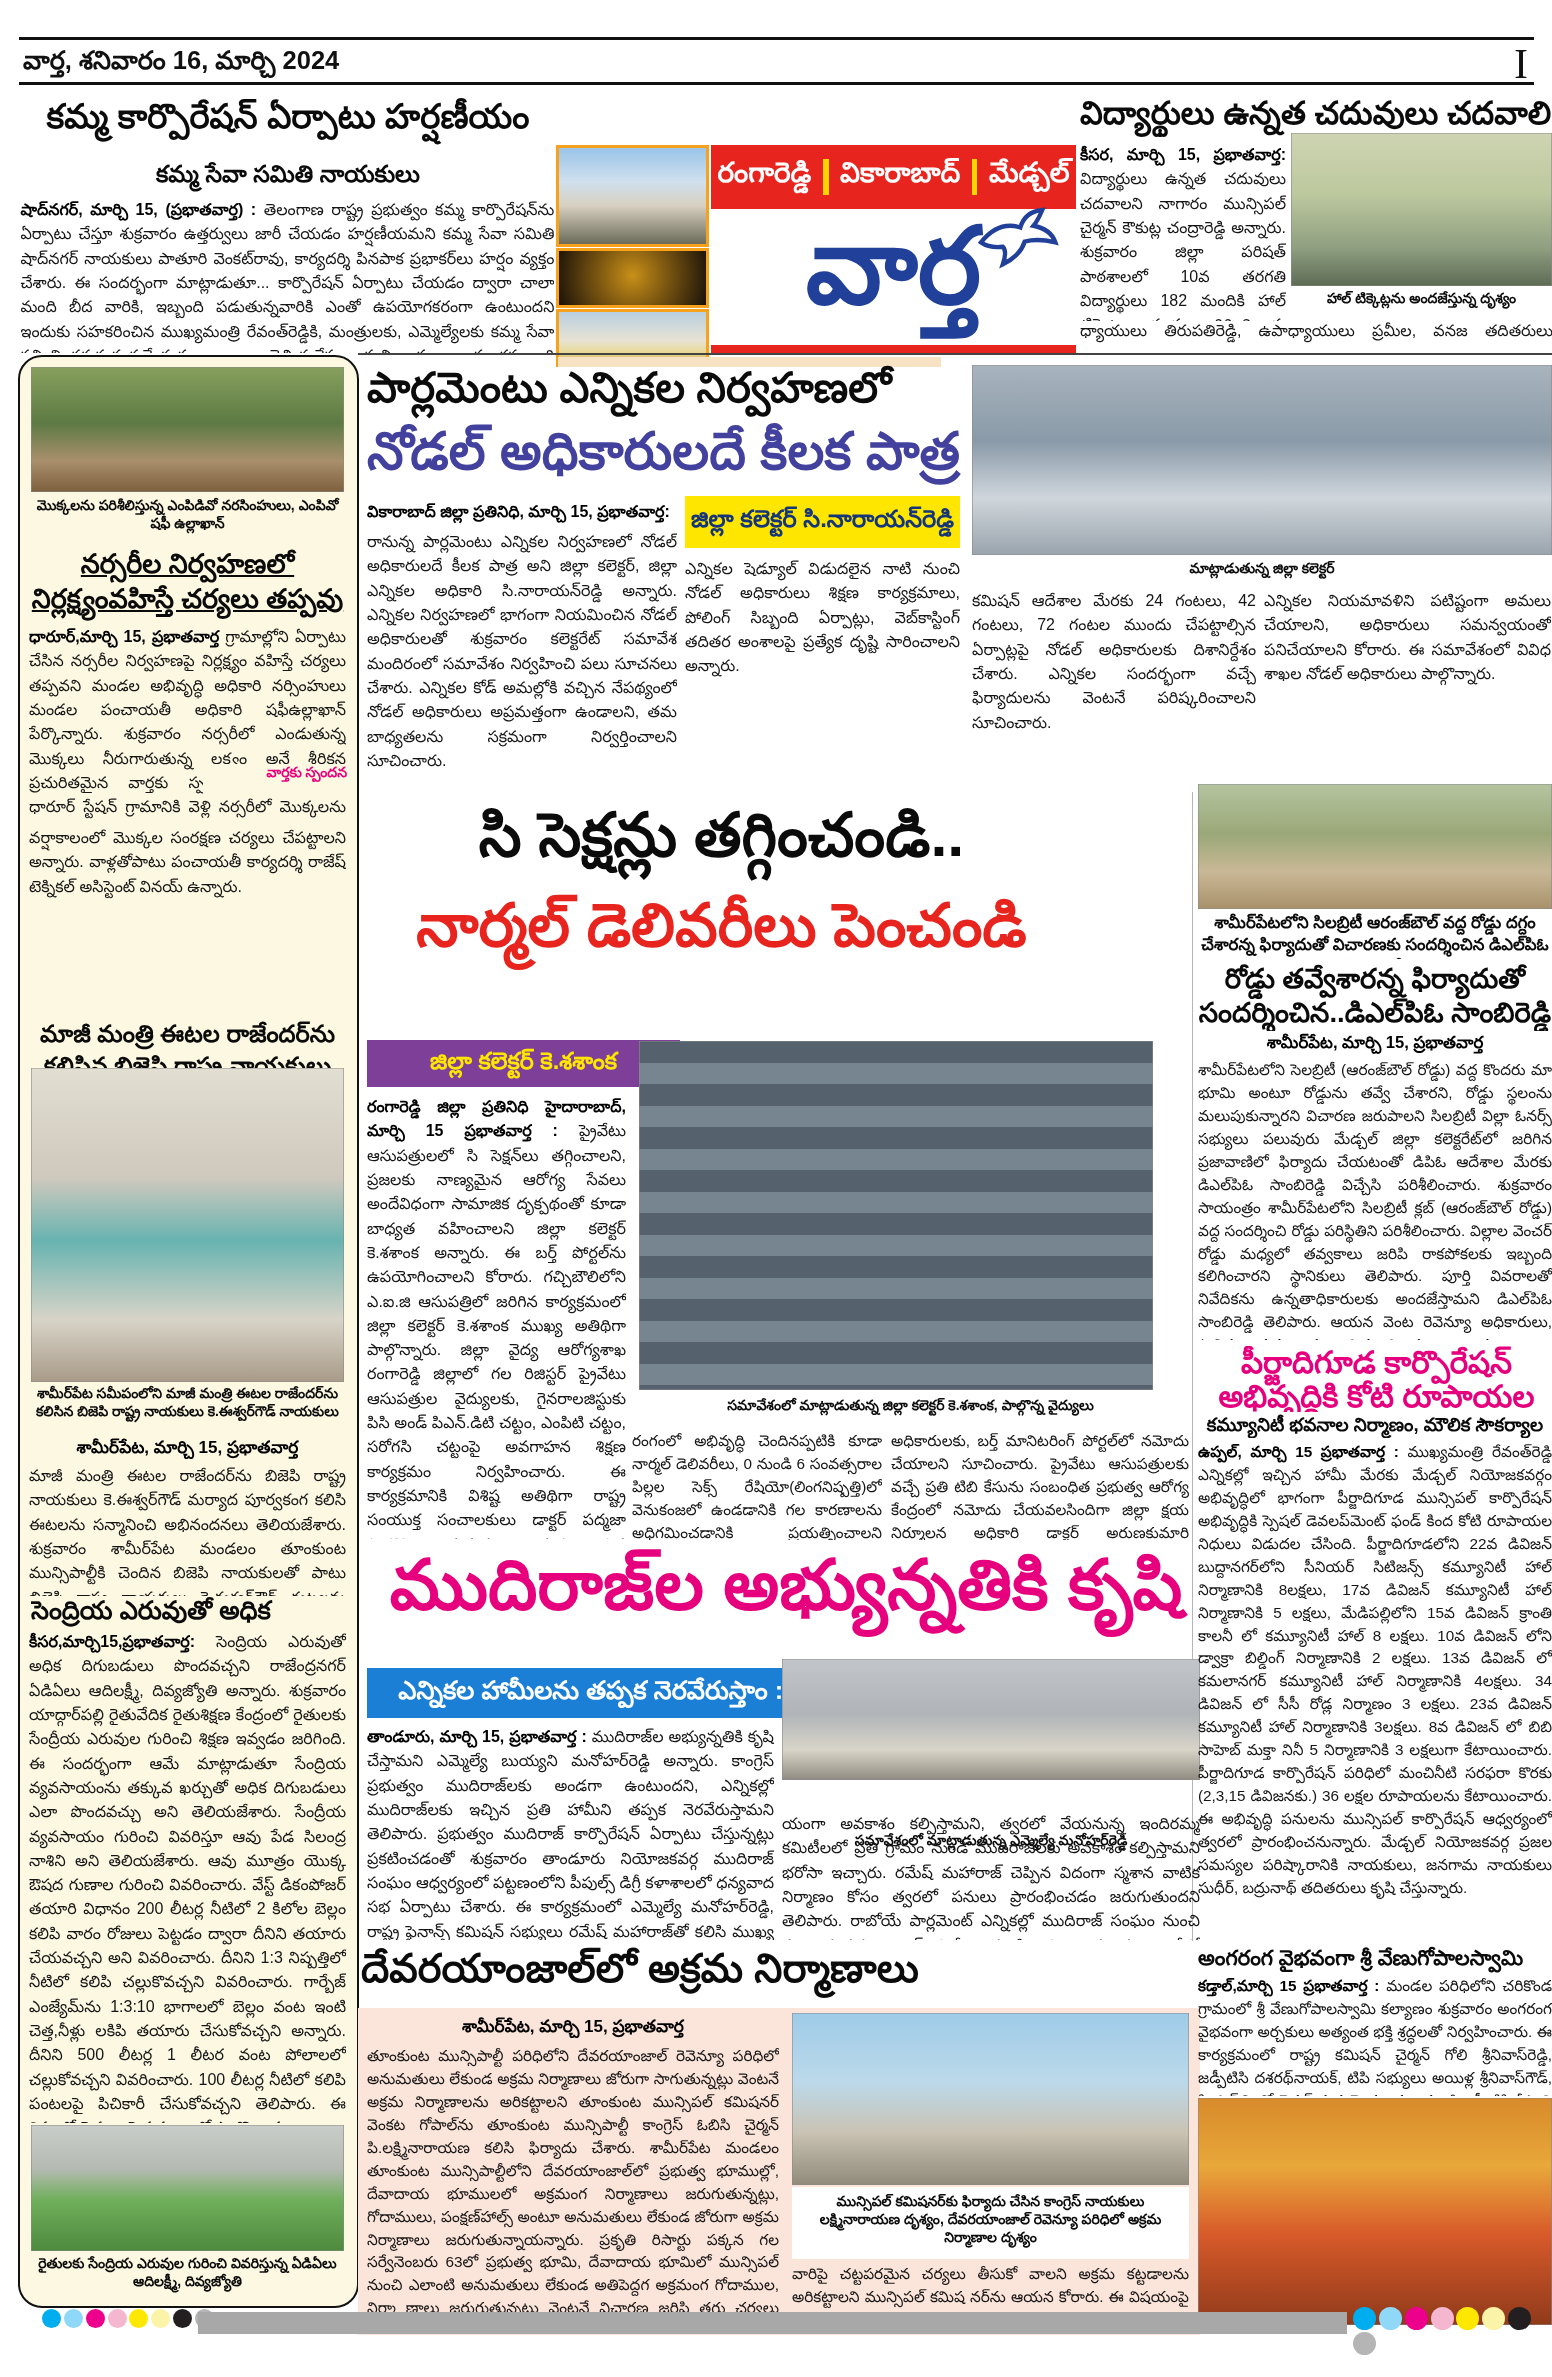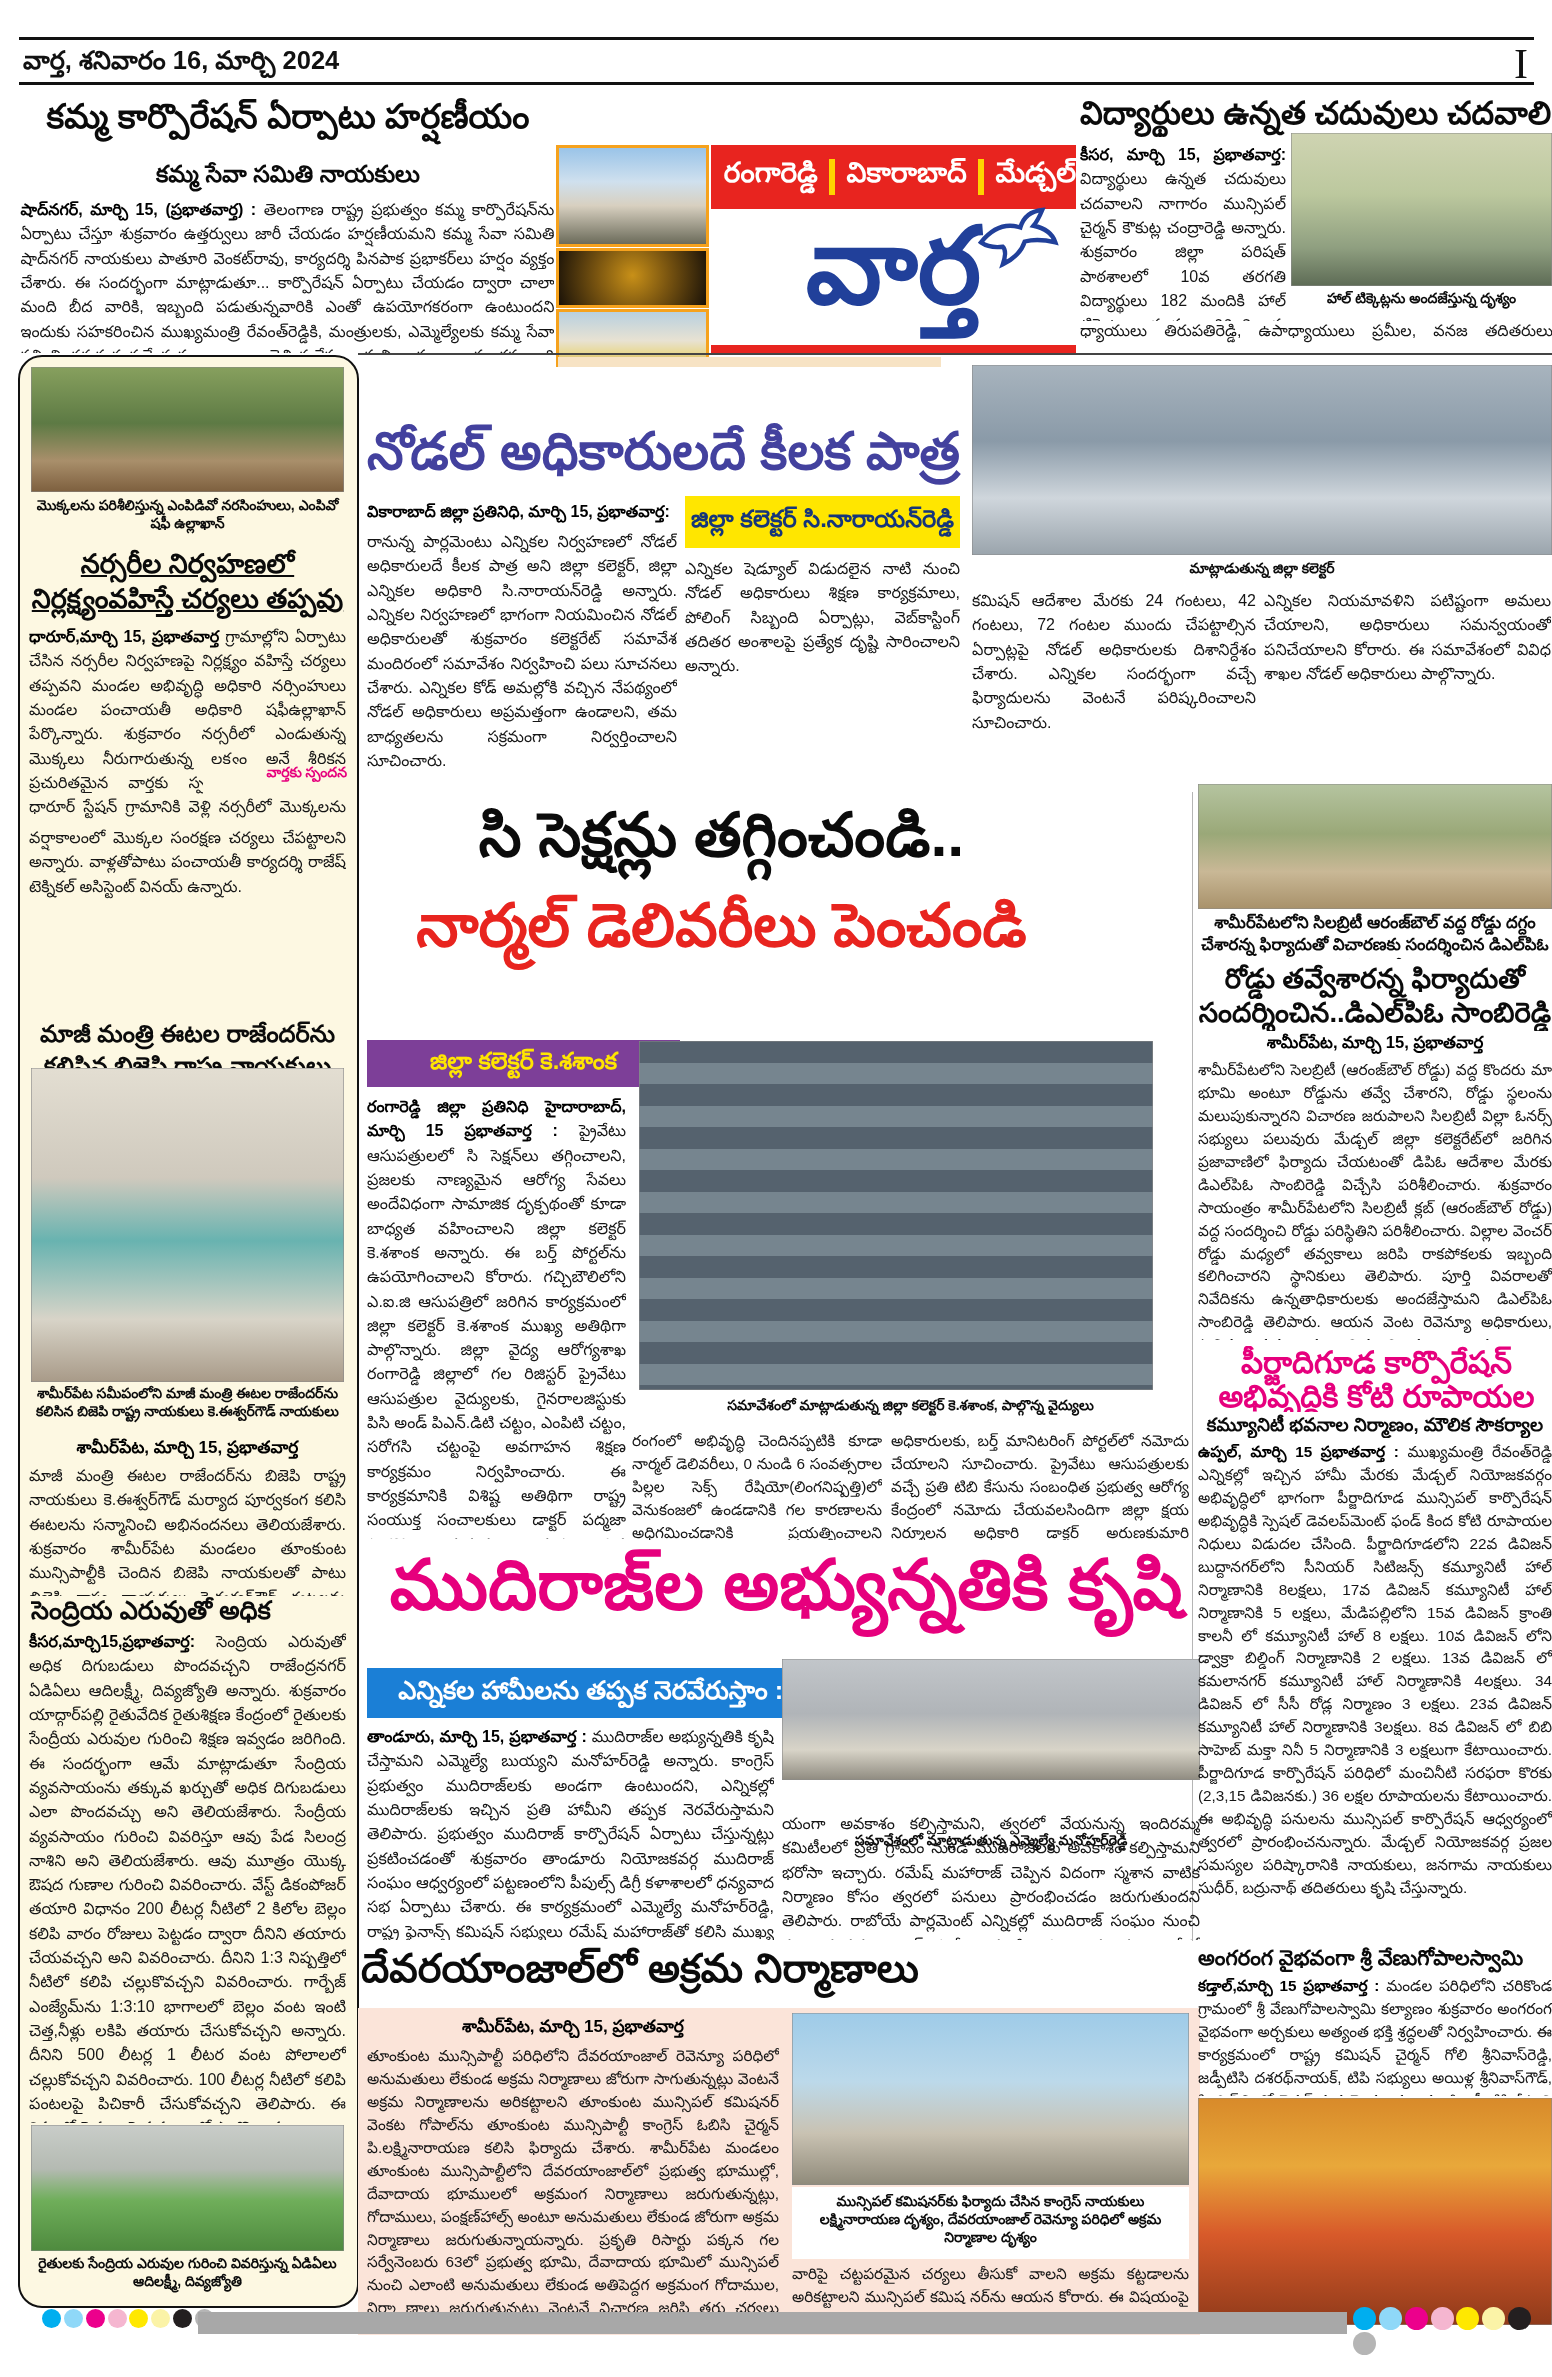--- a/index.html
+++ b/index.html
@@ -27,21 +27,21 @@
   .ph-mudiraj{background:linear-gradient(180deg,#c2c6ca 0%,#b0b4b8 45%,#d8d4c8 75%,#8f8b80 100%);}
   .ph-construction{background:linear-gradient(180deg,#9ecbe8 0%,#bcd9ea 40%,#c9c2b2 70%,#8f8a7a 100%);}
   .ph-temple{background:linear-gradient(180deg,#d88a2a 0%,#e8a83a 30%,#d85a2a 60%,#8f3a1a 100%);}
   .hl{font-weight:bold;color:#0b0b0b;}
   .center{text-align:center;}
   .leftbox{background:#fdf8e2;border:2.6px solid #111;border-radius:24px;}
   .pinkbg{background:#fbe4d9;}
   .yellowbox{background:#ffe600;color:#15357a;font-weight:bold;display:flex;align-items:center;justify-content:center;text-align:center;}
   .purplebox{background:#7d3f98;color:#ffe600;font-weight:bold;display:flex;align-items:center;justify-content:center;text-align:center;}
   .bluebox{background:#1b7fd6;color:#ffffff;font-weight:bold;display:flex;align-items:center;justify-content:center;text-align:center;}
-  .redbanner{background:#e8241f;color:#ffffff;font-weight:bold;display:flex;align-items:center;justify-content:flex-end;gap:11.5px;}
+  .redbanner{background:#e8241f;color:#ffffff;font-weight:bold;display:flex;align-items:center;justify-content:center;gap:11.5px;}
   .sep{width:5.7px;height:36px;background:#ffd400;display:inline-block;}
   .dot{border-radius:50%;display:inline-block;}
   .vrule{background:#b5b5b5;width:1.3px;}
 </style>
 </head>
 <body>
 
 <div id="page">
 
   <div class="abs rule" style="left:19px;top:37px;width:1515px;height:3.2px;"></div>
@@ -105,20 +105,21 @@
   <div class="abs body-text clip" style="left:29px;top:1464px;width:317px;height:132px;">మాజీ మంత్రి ఈటల రాజేందర్‌ను బిజెపి రాష్ట్ర నాయకులు కె.ఈశ్వర్‌గౌడ్ మర్యాద పూర్వకంగ కలిసి ఈటలను సన్మానించి అభినందనలు తెలియజేశారు. శుక్రవారం శామీర్‌పేట మండలం తూంకుంట మున్సిపాల్టీకి చెందిన బిజెపి నాయకులతో పాటు బిజెపి రాష్ట్ర నాయకులు కె.ఈశ్వర్‌గౌడ్ ఈటలను కలిసి అభినందనలు తెలియజేశారు. మల్కాజ్‌గిరి పార్లమెంట్ నుంచి బిజెపి విజయం సాధిస్తుందని, ఉద్యమ స్ఫూర్తితో సమయ స్ఫూర్తితో ముందుకు రాణిస్తారని కె.ఈశ్వర్‌గౌడ్ అన్నారు. తెలంగాణ రాష్ట్ర సాధనలో ఉద్యమంలో సమయస్ఫూర్తితో సమన్వయంతో ఉంటూ బడుగు,బలహీన వర్గాల మచ్చలేని నాయకులుగా రాణించారని కె.ఈశ్వర్‌గౌడ్ అన్నారు. మల్కాజ్‌గిరి అతిపెద్ద నియోజకవర్గం అని ఈటల రాజేందర్ ప్రతి ఒక్కరు ఆదరిస్తున్నారని ఈశ్వర్‌గౌడ్ అన్నారు. ఆయనతో పాటు పలువురు బిజెపి నాయకులు పాల్గొన్నారు.</div>
 
   <div class="abs hl clip" style="left:31px;top:1596px;width:313px;height:31px;font-size:25.5px;">సెంద్రియ ఎరువుతో అధిక దిగుబడులు</div>
   <div class="abs body-text clip" style="left:29px;top:1630px;width:317px;height:493px;">
     <span class="byline">కీసర,మార్చి15,ప్రభాతవార్త:</span>
     <span>సెంద్రియ ఎరువుతో అధిక దిగుబడులు పొందవచ్చని రాజేంద్రనగర్ ఏడిఏలు ఆదిలక్ష్మీ, దివ్యజ్యోతి అన్నారు. శుక్రవారం యాద్గార్‌పల్లి రైతువేదిక రైతుశిక్షణ కేంద్రంలో రైతులకు సేంద్రీయ ఎరువుల గురించి శిక్షణ ఇవ్వడం జరిగింది. ఈ సందర్భంగా ఆమే మాట్లాడుతూ సేంద్రియ వ్యవసాయంను తక్కువ ఖర్చుతో అధిక దిగుబడులు ఎలా పొందవచ్చు అని తెలియజేశారు. సేంద్రీయ వ్యవసాయం గురించి వివరిస్తూ ఆవు పేడ సిలంద్ర నాశిని అని తెలియజేశారు. ఆవు మూత్రం యొక్క ఔషద గుణాల గురించి వివరించారు. వేస్ట్ డికంపోజర్ తయారి విధానం 200 లీటర్ల నీటిలో 2 కిలోల బెల్లం కలిపి వారం రోజులు పెట్టడం ద్వారా దీనిని తయారు చేయవచ్చని అని వివరించారు. దీనిని 1:3 నిష్పత్తిలో నీటిలో కలిపి చల్లుకొవచ్చని వివరించారు. గార్బేజ్ ఎంజ్యేమ్‌ను 1:3:10 భాగాలలో బెల్లం వంట ఇంటి చెత్త,నీళ్లు లకిపి తయారు చేసుకోవచ్చని అన్నారు. దీనిని 500 లీటర్ల 1 లీటర వంట పోలాలలో చల్లుకోవచ్చని వివరించారు. 100 లీటర్ల నీటిలో కలిపి పంటలపై పిచికారీ చేసుకోవచ్చని తెలిపారు. ఈ శిక్షణలో రైతులు పెద్ద సంఖ్యలో పాల్గొన్నారు.</span>
   </div>
   <div class="abs photo ph-field ph-frame" style="left:31px;top:2125px;width:313px;height:126px;"></div>
   <div class="abs caption clip" style="left:31px;top:2254px;width:313px;height:47px;">రైతులకు సేంద్రియ ఎరువుల గురించి వివరిస్తున్న ఏడిఏలు ఆదిలక్ష్మీ, దివ్యజ్యోతి</div>
 
+  <div class="abs hl clip" style="left:367px;top:364px;width:607px;height:56px;font-size:42px;">పార్లమెంటు ఎన్నికల నిర్వహణలో</div>
   <div class="abs hl clip" style="left:367px;top:421px;width:607px;height:72px;font-size:52px;color:#43419e;">నోడల్ అధికారులదే కీలక పాత్ర</div>
   <div class="abs byline clip" style="left:367px;top:503px;width:310px;height:25.5px;font-size:16px;">వికారాబాద్ జిల్లా ప్రతినిధి, మార్చి 15, ప్రభాతవార్త:</div>
   <div class="abs yellowbox clip" style="left:685px;top:496px;width:275px;height:52px;font-size:24px;">జిల్లా కలెక్టర్ సి.నారాయన్‌రెడ్డి</div>
   <div class="abs body-text clip" style="left:367px;top:530px;width:310px;height:255px;">రానున్న పార్లమెంటు ఎన్నికల నిర్వహణలో నోడల్ అధికారులదే కీలక పాత్ర అని జిల్లా కలెక్టర్, జిల్లా ఎన్నికల అధికారి సి.నారాయన్‌రెడ్డి అన్నారు. ఎన్నికల నిర్వహణలో భాగంగా నియమించిన నోడల్ అధికారులతో శుక్రవారం కలెక్టరేట్ సమావేశ మందిరంలో సమావేశం నిర్వహించి పలు సూచనలు చేశారు. ఎన్నికల కోడ్ అమల్లోకి వచ్చిన నేపథ్యంలో నోడల్ అధికారులు అప్రమత్తంగా ఉండాలని, తమ బాధ్యతలను సక్రమంగా నిర్వర్తించాలని సూచించారు.</div>
   <div class="abs body-text clip" style="left:685px;top:557px;width:275px;height:229px;">ఎన్నికల షెడ్యూల్ విడుదలైన నాటి నుంచి నోడల్ అధికారులు శిక్షణ కార్యక్రమాలు, పోలింగ్ సిబ్బంది ఏర్పాట్లు, వెబ్‌కాస్టింగ్ తదితర అంశాలపై ప్రత్యేక దృష్టి సారించాలని అన్నారు.</div>
   <div class="abs photo ph-collector ph-frame" style="left:972px;top:365px;width:580px;height:190px;"></div>
   <div class="abs caption clip" style="left:972px;top:559px;width:580px;height:25.5px;">మాట్లాడుతున్న జిల్లా కలెక్టర్</div>
   <div class="abs body-text clip" style="left:972px;top:589px;width:284px;height:197px;">కమిషన్ ఆదేశాల మేరకు 24 గంటలు, 42 గంటలు, 72 గంటల ముందు చేపట్టాల్సిన ఏర్పాట్లపై నోడల్ అధికారులకు దిశానిర్దేశం చేశారు. ఎన్నికల సందర్భంగా వచ్చే ఫిర్యాదులను వెంటనే పరిష్కరించాలని సూచించారు.</div>
   <div class="abs body-text clip" style="left:1264px;top:589px;width:287px;height:197px;">ఎన్నికల నియమావళిని పటిష్టంగా అమలు చేయాలని, అధికారులు సమన్వయంతో పనిచేయాలని కోరారు. ఈ సమావేశంలో వివిధ శాఖల నోడల్ అధికారులు పాల్గొన్నారు.</div>
 

